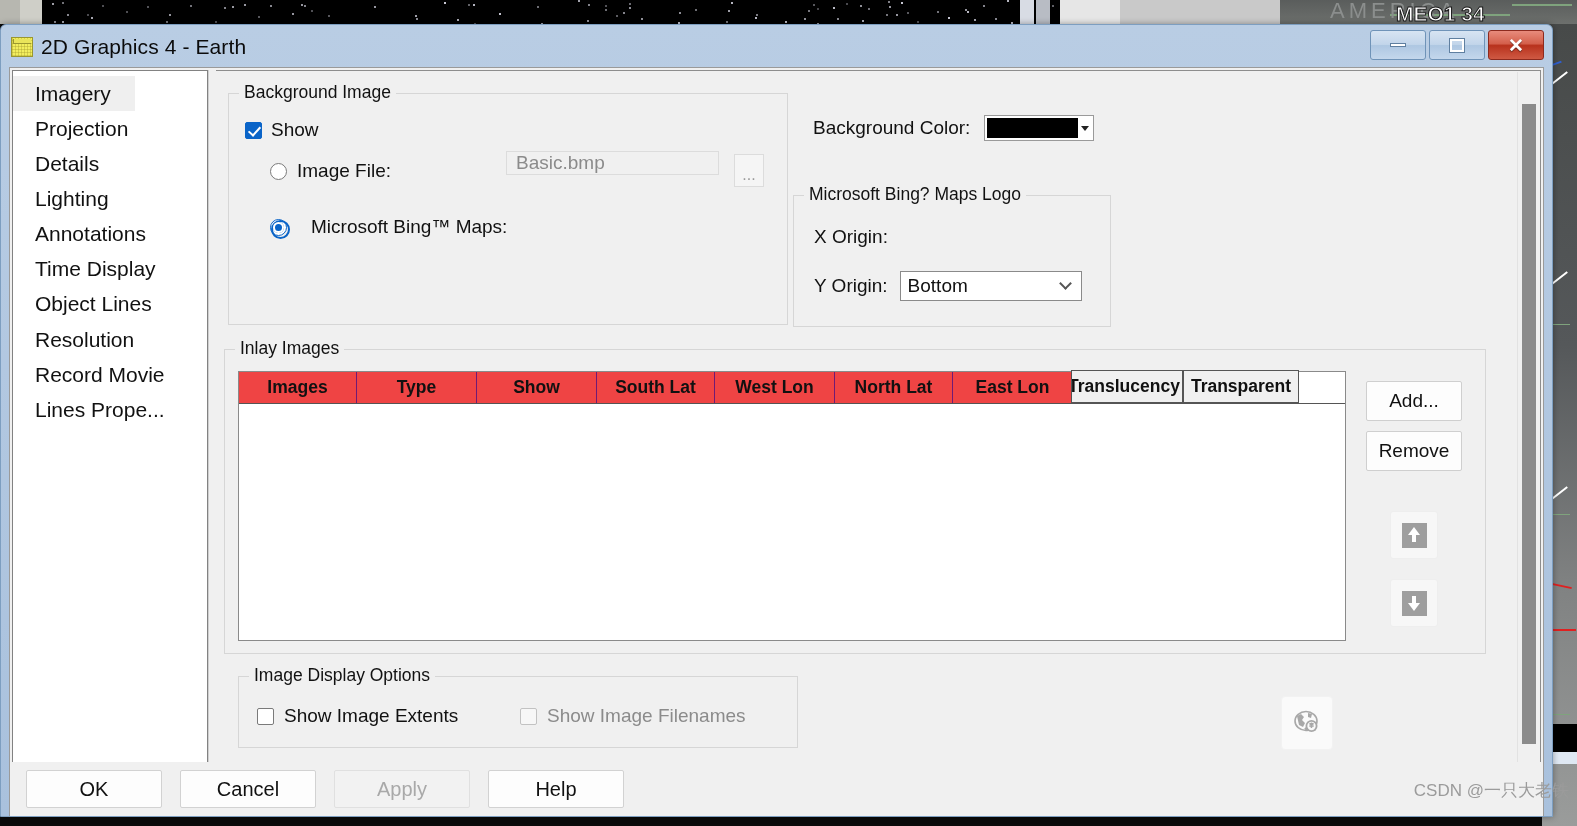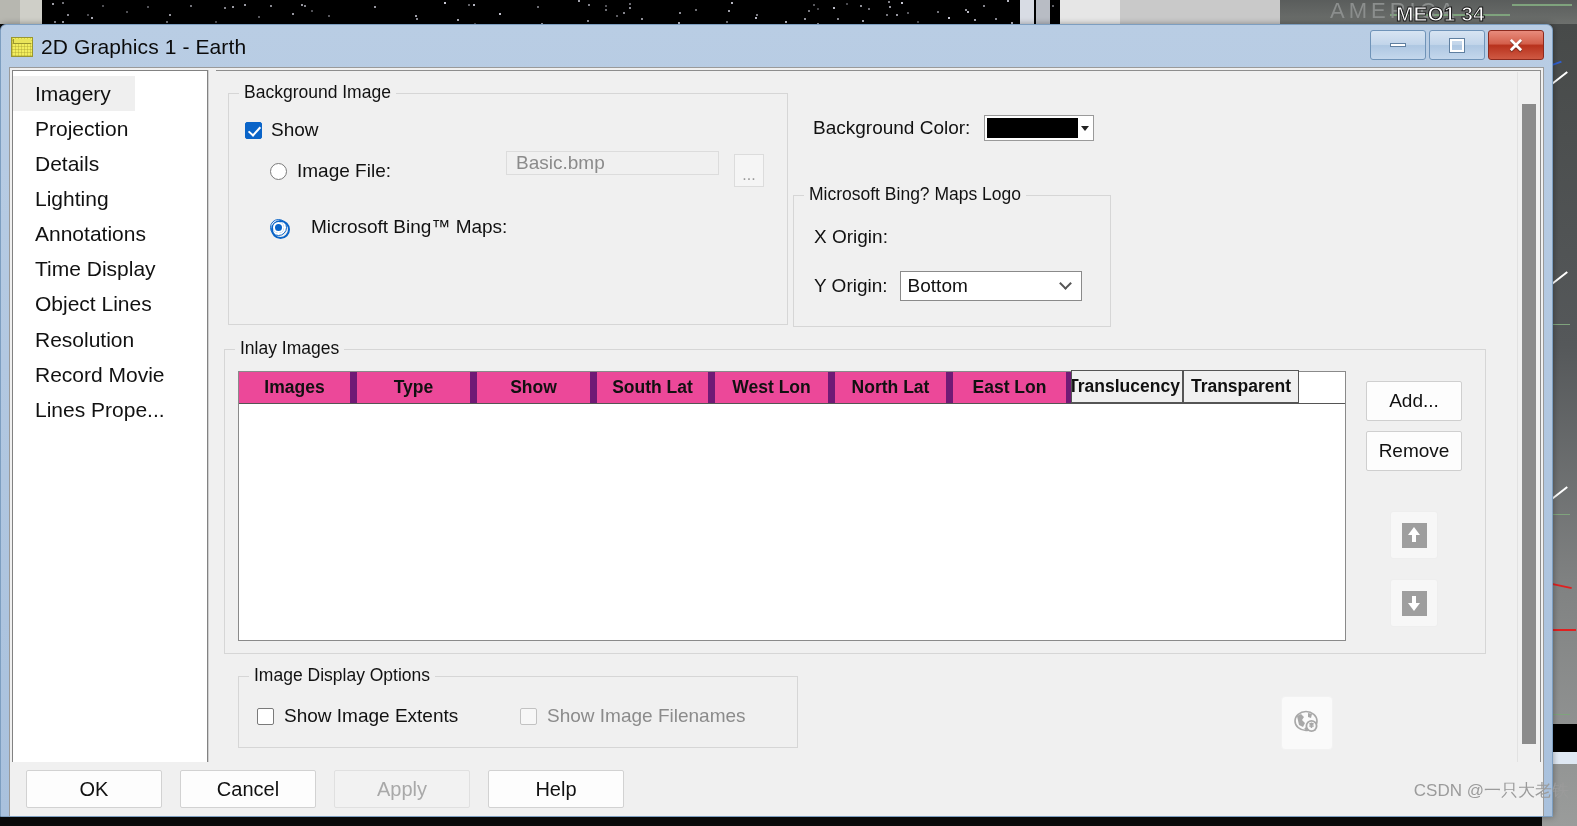--- a/index.html
+++ b/index.html
@@ -195,21 +195,21 @@
   .colorswatch { flex: 1; height: 20px; background: #000000; }
   .colorarrow { width: 13px; display:flex; align-items:center; justify-content:center; }
   .tri-down { width:0;height:0;border-left:4px solid transparent;border-right:4px solid transparent;border-top:5px solid #222; }
 
   
   .tablewrap {
     position: absolute; border: 1px solid #8a8a8a; background: #fff;
   }
   .thead { display:flex; height: 32px; border-bottom: 1px solid #555; }
   .th {
-    border-right: 7px solid #701a75; background: #ec4899;
+    border-right: 1px solid #701a75; background: #ef4444;
     display:flex; align-items:center; justify-content:center;
     font-size: 17.5px; font-weight: bold; color:#111; overflow:hidden;
     white-space:nowrap; font-family: "Liberation Sans", sans-serif;
   }
   .th.overflow { position: relative; z-index: 3; border:1px solid #555; height: 34px; margin-top:-1px; background:#f0f0f0;}
 
   
   .sbtn {
     width: 96px; height: 40px; border: 1px solid #cfcfcf; background: #fdfdfd;
     display:flex; align-items:center; justify-content:center;
@@ -383,21 +383,21 @@
       <div class="ln" style="left:0px;top:690px;width:28px;background:#7fa37d;height:1px;"></div>
       <div style="position:absolute;left:0;top:700px;width:35px;height:28px;background:#000;"></div>
       <div style="position:absolute;left:0;top:728px;width:35px;height:12px;background:#dfe8f3;"></div>
     </div>
   </div>
 
   <div id="dialog">
 
     <div class="titlebar">
       <div class="win-icon"></div>
-      <div class="win-title">2D Graphics 1 - Earth</div>
+      <div class="win-title">2D Graphics 4 - Earth</div>
       <div class="win-buttons">
         <div class="win-btn">
           <span class="glyph-min"></span>
         </div>
         <div class="win-btn">
           <span class="glyph-max"></span>
         </div>
         <div class="win-btn close">
           <span class="glyph-close">✕</span>
         </div>

